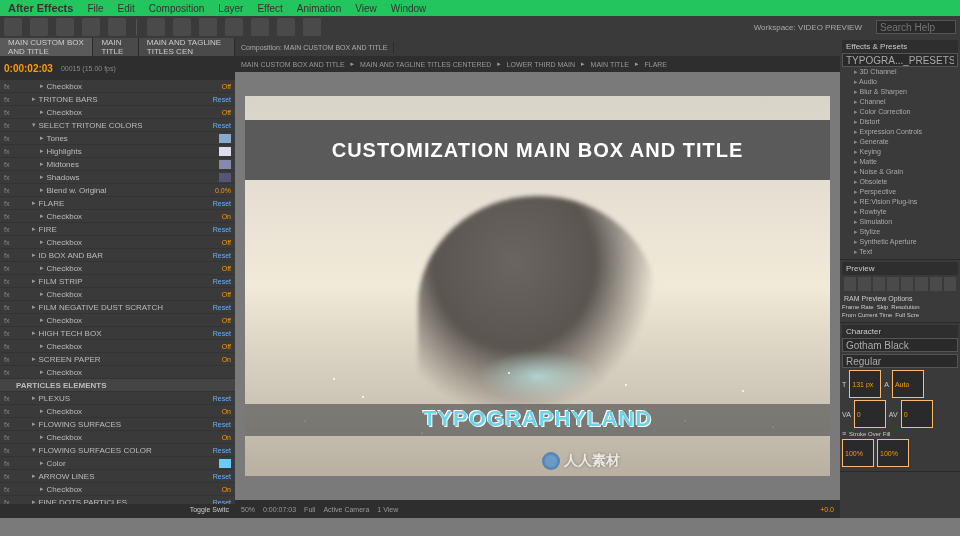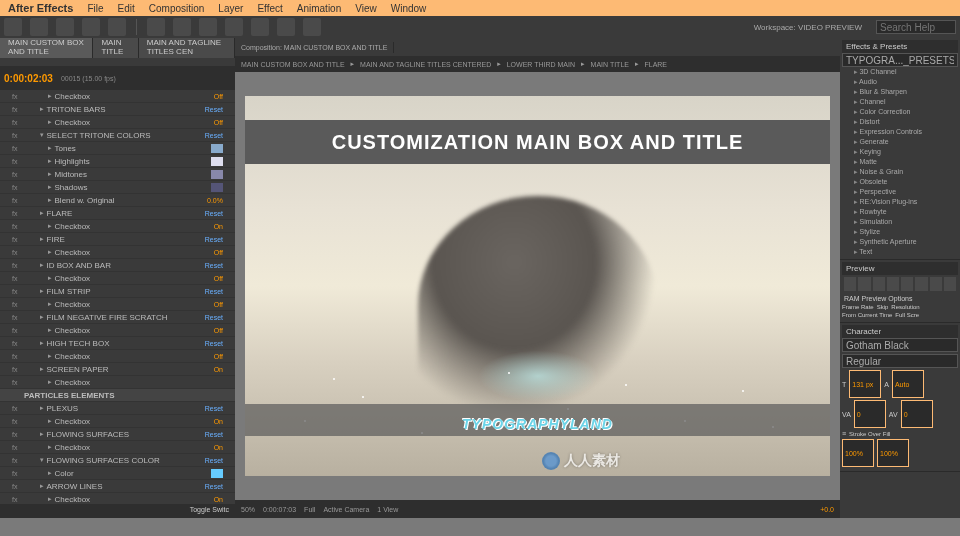--- a/index.html
+++ b/index.html
@@ -1,62 +1,62 @@
 <!DOCTYPE html>
 <html><head>
 <meta charset="utf-8">
 <style>
 * { margin: 0; padding: 0; box-sizing: border-box; font-family: Arial, sans-serif; }
 body { width: 960px; height: 536px; background: #7a7a7a; overflow: hidden; font-size: 9px; color: #ccc; }
 
-.menubar { height: 16px; background: #fdba74; display: flex; align-items: center; padding: 0 8px; gap: 14px; font-size: 10px; color: #333; }
+.menubar { height: 16px; background: #22c55e; display: flex; align-items: center; padding: 0 8px; gap: 14px; font-size: 10px; color: #333; }
 .menubar span:first-child { font-weight: bold; font-size: 11px; }
 
 .toolbar { height: 22px; background: #3a3a3a; display: flex; align-items: center; padding: 0 4px; gap: 8px; }
 .tool-icon { width: 18px; height: 18px; background: #4a4a4a; border-radius: 2px; }
 .toolbar-sep { width: 1px; height: 16px; background: #555; margin: 0 2px; }
 .workspace-label { margin-left: auto; font-size: 8px; color: #aaa; }
 
 .tabs-row { height: 18px; background: #2a2a2a; display: flex; align-items: center; border-bottom: 1px solid #1a1a1a; }
 .panel-tab { padding: 2px 8px; font-size: 8px; background: #4a4a4a; border-right: 1px solid #2a2a2a; color: #ccc; }
 .panel-tab.active { background: #5a5a5a; }
 
 .main-area { display: flex; height: 480px; }
 
 .left-panel { width: 235px; background: #3a3a3a; overflow: hidden; display: flex; flex-direction: column; }
-.time-header { height: 24px; background: #2e2e2e; display: flex; align-items: center; padding: 0 4px; font-size: 10px; margin-top: 10px; }
+.time-header { height: 24px; background: #2e2e2e; display: flex; align-items: center; padding: 0 4px; font-size: 10px; }
 .timecode { color: #ff9a00; font-weight: bold; margin-right: 8px; }
 .time-meta { font-size: 7px; color: #888; }
 
 .prop-list { flex: 1; overflow-y: auto; font-size: 8px; }
-.prop-row { display: flex; align-items: center; height: 13px; padding: 0 12px; border-bottom: 1px solid #333; }
+.prop-row { display: flex; align-items: center; height: 13px; padding: 0 4px; border-bottom: 1px solid #333; }
 .prop-fx { width: 12px; color: #888; font-size: 7px; }
 .prop-indent { display: flex; align-items: center; flex: 1; gap: 3px; }
 .prop-arrow { color: #999; font-size: 7px; }
 .prop-name { color: #bbb; }
 .prop-value { margin-left: auto; font-size: 7px; }
 .prop-value.off { color: #ff9a00; }
 .prop-value.on { color: #ff9a00; }
 .prop-value.reset { color: #6ab0ff; }
 .prop-swatch { width: 12px; height: 9px; background: #4af; margin-left: auto; }
 .prop-section { background: #444; color: #ddd; font-weight: bold; }
 
 .center-panel { flex: 1; background: #6a6a6a; display: flex; flex-direction: column; }
 .comp-tabs { height: 18px; background: #3a3a3a; display: flex; align-items: center; font-size: 7px; }
 .comp-tab { padding: 2px 6px; color: #aaa; border-right: 1px solid #2a2a2a; }
 .breadcrumb { height: 16px; background: #2e2e2e; display: flex; align-items: center; padding: 0 6px; font-size: 7px; gap: 6px; color: #999; }
 
 .viewport { flex: 1; background: #7a7a7a; position: relative; display: flex; align-items: center; justify-content: center; }
 .comp-canvas { width: 585px; height: 380px; background: linear-gradient(180deg, #d8d4c8 0%, #e8e2d5 30%, #f0ead8 50%, #d8d0c0 70%, #b8b0a0 100%); position: relative; overflow: hidden; }
-.title-bar { position: absolute; top: 24px; left: 0; right: 0; height: 44px; background: #5a5a5a; display: flex; align-items: center; justify-content: center; }
+.title-bar { position: absolute; top: 24px; left: 0; right: 0; height: 60px; background: #5a5a5a; display: flex; align-items: center; justify-content: center; }
 .title-text { color: #fff; font-size: 20px; font-weight: 900; letter-spacing: 1px; }
 .silhouette { position: absolute; bottom: 60px; left: 50%; transform: translateX(-50%); width: 280px; height: 240px; }
 .sil-shape { position: absolute; bottom: 0; left: 20px; width: 240px; height: 220px; background: radial-gradient(ellipse at 40% 30%, #6a6560 0%, #5a5550 40%, transparent 70%); border-radius: 50% 50% 0 0; filter: blur(2px); }
 .lower-bar { position: absolute; bottom: 40px; left: 0; right: 0; height: 32px; background: rgba(90,90,90,0.7); }
-.typo-text { position: absolute; bottom: 44px; left: 50%; transform: translateX(-50%); color: #6bd4e8; font-size: 14px; font-weight: 900; font-style: italic; text-shadow: 1px 1px 0 #fff, -1px -1px 0 #fff; letter-spacing: 1px; }
+.typo-text { position: absolute; bottom: 44px; left: 50%; transform: translateX(-50%); color: #6bd4e8; font-size: 22px; font-weight: 900; text-shadow: 1px 1px 0 #fff, -1px -1px 0 #fff; letter-spacing: 1px; }
 .flare { position: absolute; bottom: 70px; left: 50%; transform: translateX(-50%); width: 140px; height: 60px; background: radial-gradient(ellipse, rgba(200,255,255,0.6) 0%, transparent 60%); }
 .particles { position: absolute; bottom: 30px; left: 0; right: 0; height: 120px; }
 .dot { position: absolute; width: 2px; height: 2px; background: #fff; border-radius: 50%; }
 
 .viewport-footer { height: 18px; background: #2e2e2e; display: flex; align-items: center; padding: 0 6px; font-size: 7px; gap: 8px; color: #999; }
 
 .right-panel { width: 120px; background: #3a3a3a; display: flex; flex-direction: column; }
 .right-section { border-bottom: 1px solid #2a2a2a; padding: 2px; }
 .right-header { font-size: 8px; color: #ccc; padding: 2px 4px; background: #2e2e2e; }
 .search-box { width: 100%; height: 14px; background: #2a2a2a; border: 1px solid #555; color: #aaa; font-size: 10px; padding: 0 3px; }
@@ -253,21 +253,21 @@
           <span class="prop-indent" style="padding-left: 24px;">
             <span class="prop-arrow">▸</span>
             <span class="prop-name">Checkbox</span>
           </span>
           <span class="prop-value off">Off</span>
         </div>
         <div class="prop-row">
           <span class="prop-fx">fx</span>
           <span class="prop-indent" style="padding-left: 16px;">
             <span class="prop-arrow">▸</span>
-            <span class="prop-name">FILM NEGATIVE FIRE SCRATCH</span>
+            <span class="prop-name">FILM NEGATIVE DUST SCRATCH</span>
           </span>
           <span class="prop-value reset">Reset</span>
         </div>
         <div class="prop-row">
           <span class="prop-fx">fx</span>
           <span class="prop-indent" style="padding-left: 24px;">
             <span class="prop-arrow">▸</span>
             <span class="prop-name">Checkbox</span>
           </span>
           <span class="prop-value off">Off</span>

